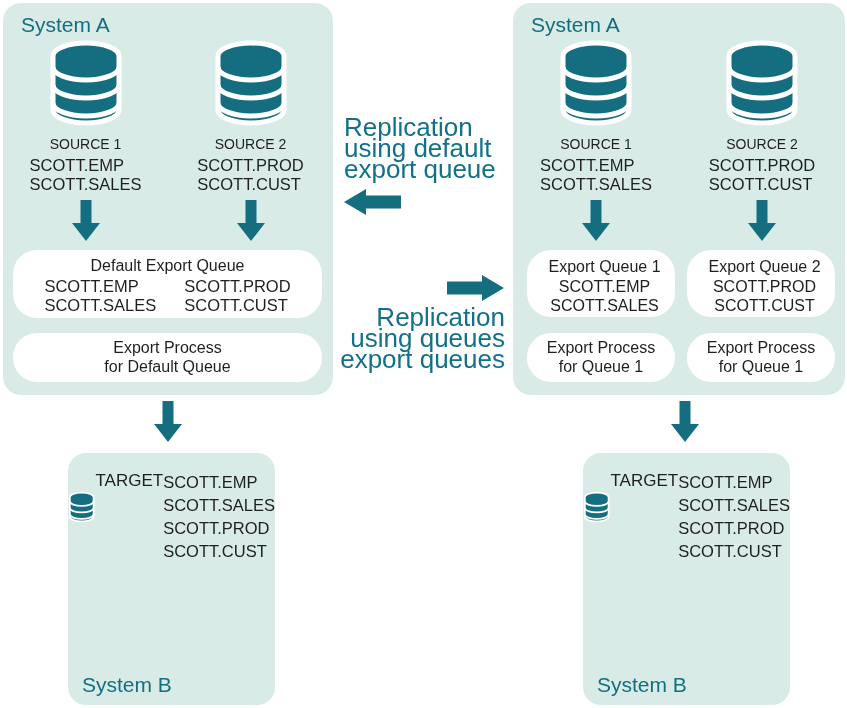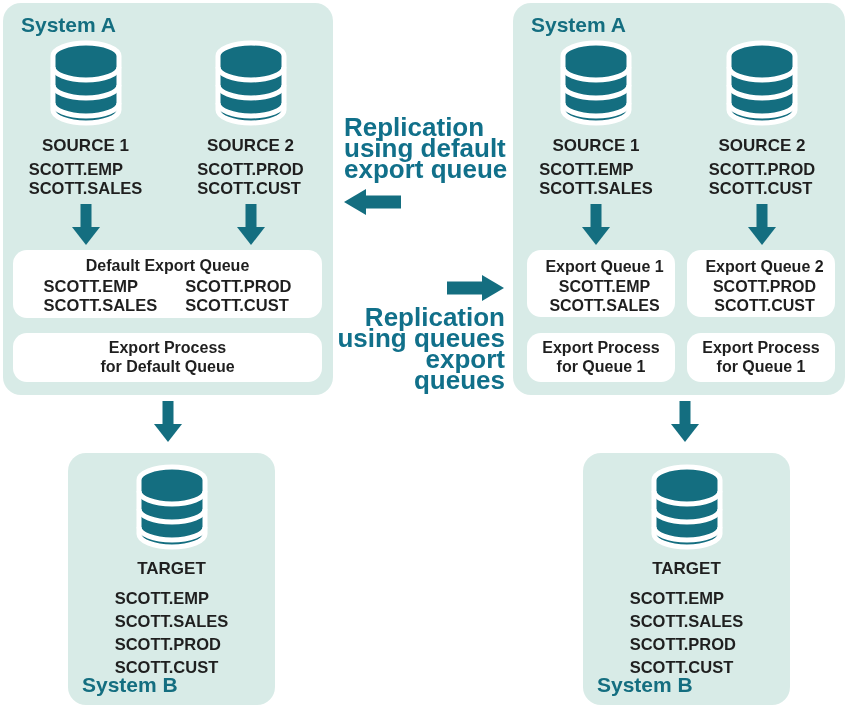--- a/index.html
+++ b/index.html
@@ -1,47 +1,47 @@
 <!DOCTYPE html>
 <html style="--accent: #146E80; --panel_bg: #D8EBE7; --box_bg: #FFFFFF; --text: #1F1F1F; --center_label: #11708A;"><head>
 <meta charset="utf-8">
 <style>
   html,body{margin:0;padding:0;background:#ffffff;}
   .canvas{
     position:relative;width:847px;height:708px;background:#ffffff;overflow:hidden;
-    font-family:"Liberation Sans",sans-serif;font-weight:bold;color:var(--text,#1f1f1f);
+    font-family:"Liberation Sans",sans-serif;font-weight:normal;color:var(--text,#1f1f1f);
   }
   .panel{position:absolute;background:var(--panel_bg,#d8ebe7);border-radius:18px;}
   .pa-left{left:3px;top:3px;width:330px;height:392px;}
   .pa-right{left:513px;top:3px;width:332px;height:392px;}
   .pb-left{left:68px;top:453px;width:207px;height:252px;}
   .pb-right{left:583px;top:453px;width:207px;height:252px;}
 
   .sys-title{font-size:21px;color:var(--accent,#146e80);padding:10px 0 0 18px;line-height:24px;}
   .sources{display:flex;margin-top:2px;}
   .src{flex:1;display:flex;flex-direction:column;align-items:center;}
-  .src-name{font-size:17px;margin-top:9px;}
+  .src-name{font-size:14px;margin-top:9px;}
   .src-tables{font-size:16.5px;line-height:19px;margin-top:4px;text-align:left;}
   .src .dwn{margin-top:6px;}
 
-  .wbox{position:absolute;background:var(--box_bg,#ffffff);border-radius:14px;font-size:16px;}
+  .wbox{position:absolute;background:var(--box_bg,#ffffff);border-radius:24px;font-size:16px;}
   .wbox-title{text-align:center;padding-top:7px;}
   .qgrid{display:grid;grid-template-columns:auto auto;column-gap:28px;justify-content:center;
          line-height:19px;margin-top:2px;text-align:left;font-size:16.5px;}
   .default-queue{left:10px;right:11px;top:247px;height:68px;}
   .process-default{left:10px;right:11px;top:330px;height:49px;text-align:center;line-height:18.5px;padding-top:6px;box-sizing:border-box;}
 
   .qbox{line-height:19.5px;text-align:center;padding:7px 4px 0 11px;box-sizing:border-box;}
   .q1{left:14px;top:247px;width:148px;height:67px;}
   .q2{left:174px;top:247px;width:148px;height:67px;}
   .pbox{text-align:center;line-height:18.5px;padding-top:6px;box-sizing:border-box;}
   .p1{left:14px;top:330px;width:148px;height:49px;}
   .p2{left:174px;top:330px;width:148px;height:49px;}
 
-  .pb-col{display:flex;flex-direction:column;align-items:center;padding-top:10px;}
+  .pb-col{display:flex;flex-direction:row;padding-top:10px;}
   .tgt-name{font-size:17px;margin-top:8px;}
   .tgt-tables{font-size:16.5px;line-height:23px;margin-top:8px;text-align:left;}
   .sysb-title{position:absolute;left:14px;bottom:8px;font-size:21px;color:var(--accent,#146e80);text-align:center;}
 
   .center-label{position:absolute;font-size:26px;line-height:21px;color:var(--center_label,#11708a);}
   .lbl-default{left:344px;top:117px;width:180px;text-align:left;}
   .lbl-named{left:335px;top:307px;width:170px;text-align:right;}
   .abs{position:absolute;}
   .tealfill{fill:var(--accent,#146e80);}
   .whiteline{fill:none;stroke:#ffffff;stroke-width:5;}

